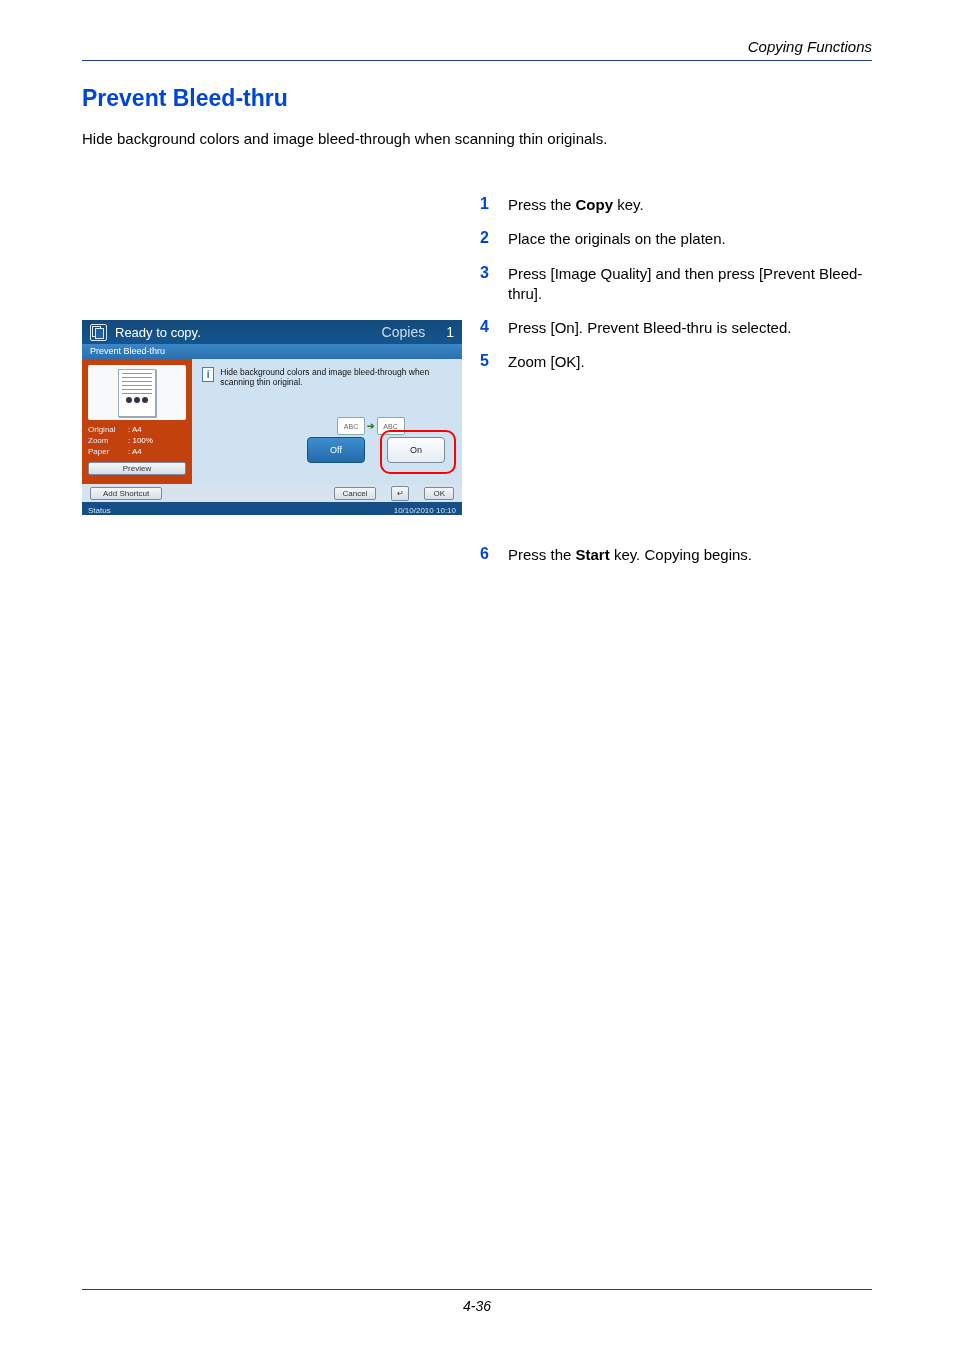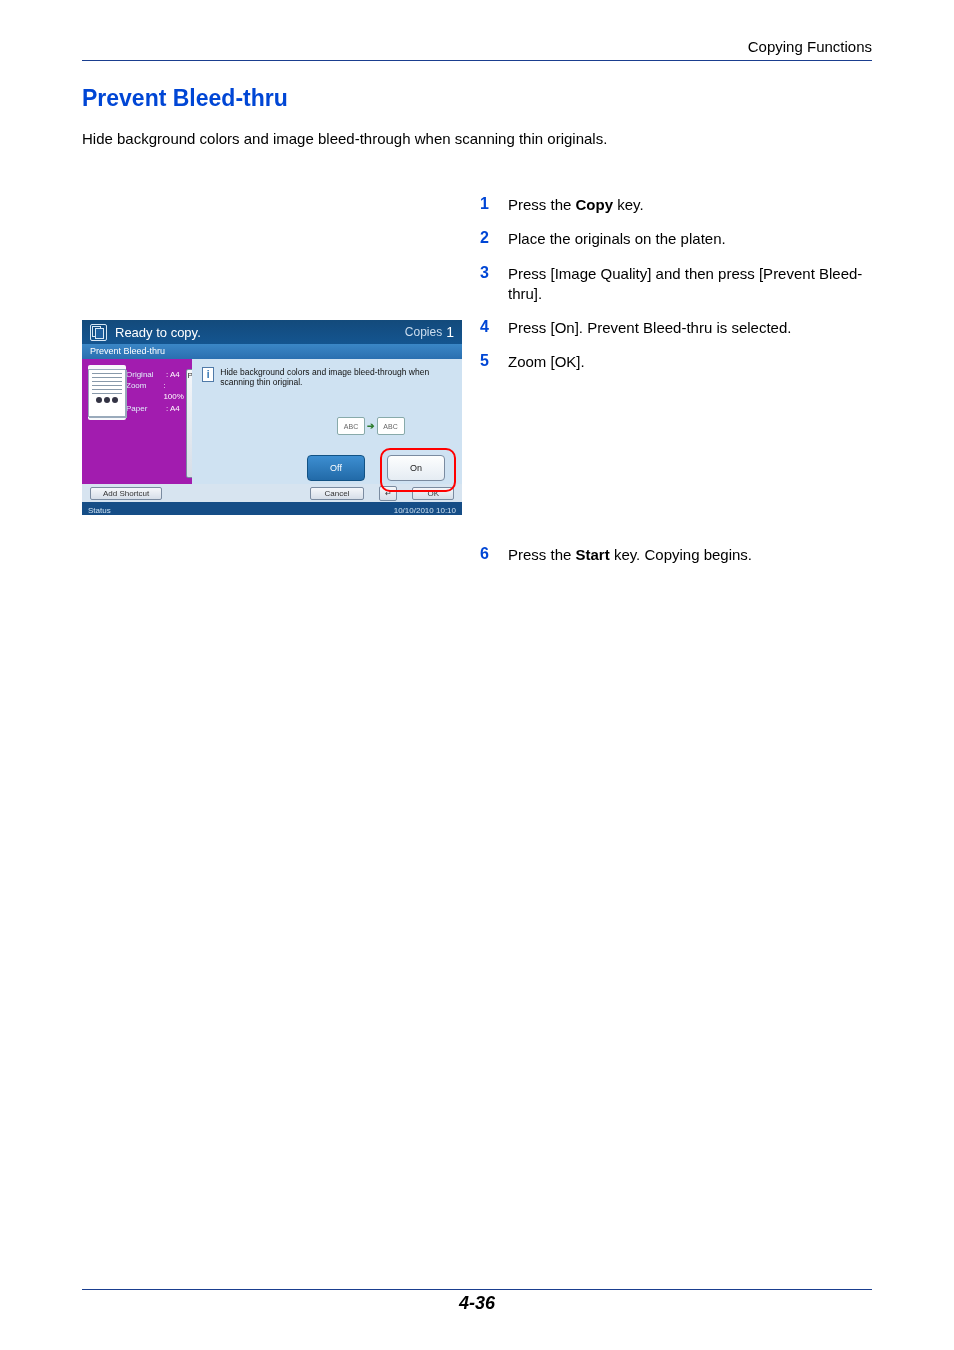--- a/index.html
+++ b/index.html
@@ -21,20 +21,21 @@
     position: absolute;
     left: 82px;
     right: 82px;
     top: 60px;
     border-bottom: 1px solid #1a3e8f;
   }
   .section-label {
     position: absolute;
     right: 82px;
     top: 38px;
+    font-style: italic;
     font-size: 15px;
     color: #000;
   }
   .heading {
     position: absolute;
     left: 82px;
     top: 85px;
     color: #0046d5;
     font-weight: bold;
     font-size: 23px;
@@ -117,46 +118,47 @@
     border: 1px solid #d8e8f5;
   }
   .panel-copy-icon::before { left: 1px; top: 1px; }
   .panel-copy-icon::after { left: 4px; top: 3px; background:#1e5f9e; }
   .panel-title-text {
     flex: 1;
     font-size: 13px;
     color: #fff;
   }
   .panel-copies {
-    font-size: 12px;
+    font-size: 14px;
     color: #cde;
-    margin-right: 4px;
+    margin-right: 21px;
   }
   .panel-copies-num {
     font-size: 14px;
     color: #fff;
   }
   .panel-subtab {
     background: linear-gradient(#3b87c6, #2a6fb0);
     height: 15px;
     line-height: 15px;
     padding-left: 8px;
     font-size: 9px;
   }
   .panel-body {
     display: flex;
     height: 125px;
     background: #cfe2f2;
   }
   .panel-left {
     width: 110px;
-    background: #a21caf;
+    background: #c2410c;
     padding: 6px 6px;
     box-sizing: border-box;
     display: flex;
+    flex-direction: column;
   }
   .preview-box {
     background: #f7f9fb;
     height: 55px;
     border-radius: 2px;
     display:flex;
     align-items:center;
     justify-content:center;
   }
   .preview-page {
@@ -234,21 +236,21 @@
     justify-content:center;
     border-radius:2px;
   }
   .arrow-r {
     font-size: 9px;
     color: #2d7b2d;
     font-weight:bold;
   }
   .btn-row {
     position:absolute;
-    top: 96px;
+    top: 78px;
     left: 80px;
     display:flex;
     gap: 22px;
     padding-left: 35px;
   }
   .opt-btn {
     width: 56px;
     height: 24px;
     border-radius: 4px;
     font-size: 9px;
@@ -294,21 +296,21 @@
     font-size:8px;
     padding: 1px 12px;
   }
   .spacer { flex:1; }
   .cancel-btn, .ok-btn {
     background: linear-gradient(#f5f7fa, #d6dee8);
     color:#333;
     border:1px solid #7a8ba0;
     border-radius:2px;
     font-size:8px;
-    padding: 1px 14px;
+    padding: 1px 8px;
   }
   .back-btn {
     background: linear-gradient(#f5f7fa, #d6dee8);
     border:1px solid #7a8ba0;
     border-radius:2px;
     font-size:8px;
     width:16px;
     height:13px;
     display:flex;
     align-items:center;
@@ -333,23 +335,22 @@
     bottom: 60px;
     border-top: 1px solid #1a3e8f;
   }
   .page-num {
     position: absolute;
     left: 0;
     right: 0;
     bottom: 36px;
     text-align: center;
     font-style: italic;
-    font-size: 18px;
+    font-size: 14px;
     color: #000;
-    font-weight: bold;
   }
 </style>
 </head>
 <body>
 
 <div class="page">
   <div class="section-label">Copying Functions</div>
   <div class="header-line"></div>
 
   <div class="heading">Prevent Bleed-thru</div>

